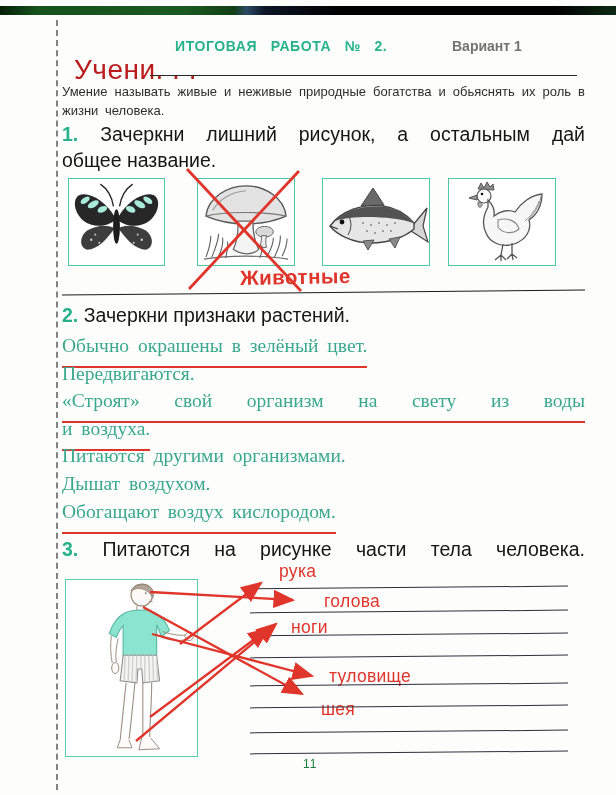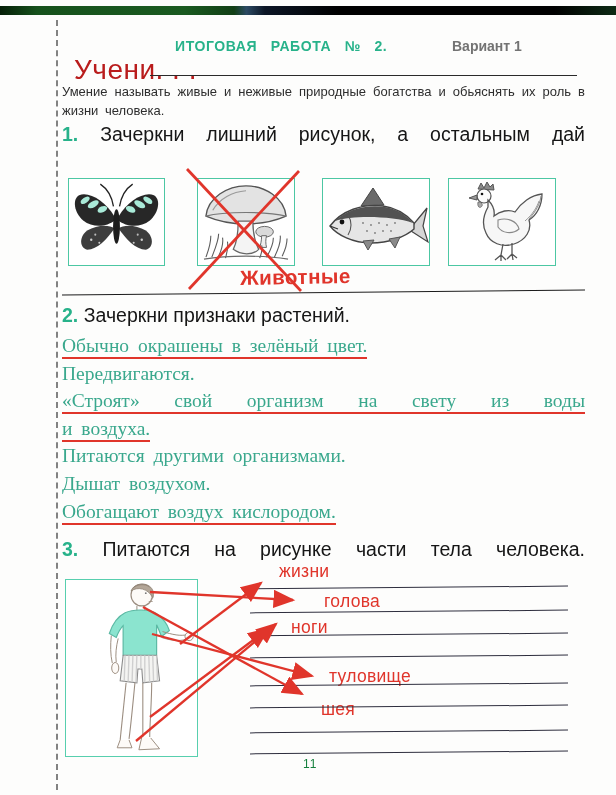--- a/index.html
+++ b/index.html
@@ -26,21 +26,21 @@
   
   .pic-box{position:absolute;top:178px;height:88px;border:1.6px solid #4cc7a3;background:#fff;box-sizing:border-box;}
   .pic-box svg{display:block;width:100%;height:100%;}
   .answer-word{position:absolute;left:240px;top:265px;font-size:20.5px;font-weight:bold;
     color:#e0352b;transform:rotate(-1deg);letter-spacing:.5px;}
   .black-line{position:absolute;left:62px;top:292px;width:523px;height:0;
     border-bottom:1.8px solid #1c1c1c;transform:rotate(-.55deg);}
   
   .features{position:absolute;left:62px;top:332px;width:523px;
     font-family:"Liberation Serif",serif;font-size:19.5px;line-height:27.6px;color:#3aa88d;word-spacing:4px;}
-  .feature-text{padding-bottom:1px;}
+  .feature-text{padding-bottom:10px;}
   .feature-text.underlined{border-bottom:2.3px solid #e0352b;}
   .feature.full{text-align:justify;text-align-last:justify;display:block;}
   
   .figure-box{position:absolute;left:65px;top:579px;width:133px;height:178px;
     border:1.6px solid #57cfae;background:#fff;box-sizing:border-box;}
   .figure-box svg{display:block;width:100%;height:100%;}
   .red-label{position:absolute;font-size:17.5px;color:#e0352b;letter-spacing:.3px;}
   .write-line{position:absolute;left:250px;width:318px;height:0;border-bottom:1.5px solid #2e2e3e;
     transform:rotate(-.5deg);}
   .page-num{position:absolute;left:303px;top:757px;font-size:12px;color:#15803d;letter-spacing:1px;}
@@ -54,20 +54,21 @@
   <div class="top-bar"></div>
   <div class="cut-line"></div>
 
   <div class="hdr-title">ИТОГОВАЯ РАБОТА № 2.</div>
   <div class="hdr-variant">Вариант 1</div>
   <div class="student">Учени. . .</div>
   <div class="fill-line"></div>
   <div class="desc">Умение называть живые и неживые природные богатства и обьяснять их роль в жизни человека.</div>
 
   <div class="task-head stretch" style="top:121px;"><span class="tnum">1.</span> <span>Зачеркни лишний рисунок, а остальным дай</span></div>
+  <div class="task-head" style="top:147px;">общее название.</div>
 
   <div class="pic-box" style="left:68px;width:97px;">
     <svg viewBox="0 0 94 85">
       <path d="M44,27 C42,15 37,9 31,5" stroke="#222" fill="none" stroke-width="1.3"></path>
       <path d="M50,27 C52,15 57,9 63,5" stroke="#222" fill="none" stroke-width="1.3"></path>
       <path d="M45,37 C36,22 20,12 10,16 C3,20 5,33 14,41 C24,49 38,47 45,41 Z" fill="#272727"></path>
       <path d="M49,37 C58,22 74,12 84,16 C91,20 89,33 80,41 C70,49 56,47 49,41 Z" fill="#272727"></path>
       <path d="M45,49 C38,59 28,70 18,70 C10,68 10,57 18,51 C28,45 40,45 45,49 Z" fill="#3d3d3d"></path>
       <path d="M49,49 C56,59 66,70 76,70 C84,68 84,57 76,51 C66,45 54,45 49,49 Z" fill="#3d3d3d"></path>
       <ellipse cx="24" cy="25" rx="6" ry="3" fill="#a9ead8" transform="rotate(-30 24 25)"></ellipse>
@@ -203,21 +204,21 @@
       </g>
       <path d="M61,104 C59,124 57,144 55,162" stroke="#9b8d80" fill="none" stroke-width="1.1"></path>
       <path d="M70,104 C68,124 66,146 64,161" stroke="#9b8d80" fill="none" stroke-width="1.1"></path>
       <path d="M55,162 L52,170 L67,170 L64,162" fill="#fdfaf7" stroke="#9b8d80" stroke-width="1"></path>
       <path d="M78,104 C78,124 78,146 78,159" stroke="#9b8d80" fill="none" stroke-width="1.1"></path>
       <path d="M87,104 C87,124 85,146 85,159" stroke="#9b8d80" fill="none" stroke-width="1.1"></path>
       <path d="M77,159 L74,172 L95,171 L86,160" fill="#fdfaf7" stroke="#9b8d80" stroke-width="1"></path>
     </svg>
   </div>
 
-  <div class="red-label" style="left:279px;top:561px;">жизни</div>
+  <div class="red-label" style="left:279px;top:561px;">рука</div>
   <div class="red-label" style="left:324px;top:591px;">голова</div>
   <div class="red-label" style="left:291px;top:617px;">ноги</div>
   <div class="red-label" style="left:329px;top:666px;">туловище</div>
   <div class="red-label" style="left:321px;top:688px;margin-top:11px;">шея</div>
 
   <div class="write-line" style="top:587px;"></div>
   <div class="write-line" style="top:611px;"></div>
   <div class="write-line" style="top:634px;"></div>
   <div class="write-line" style="top:656px;"></div>
   <div class="write-line" style="top:684px;"></div>

